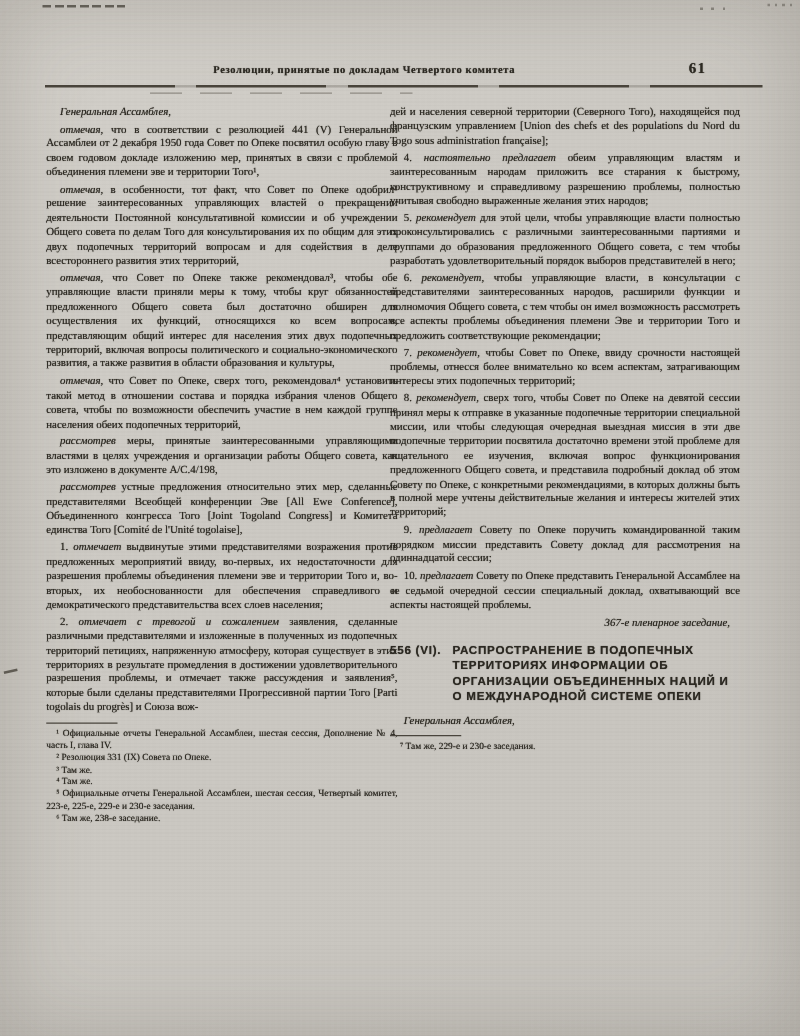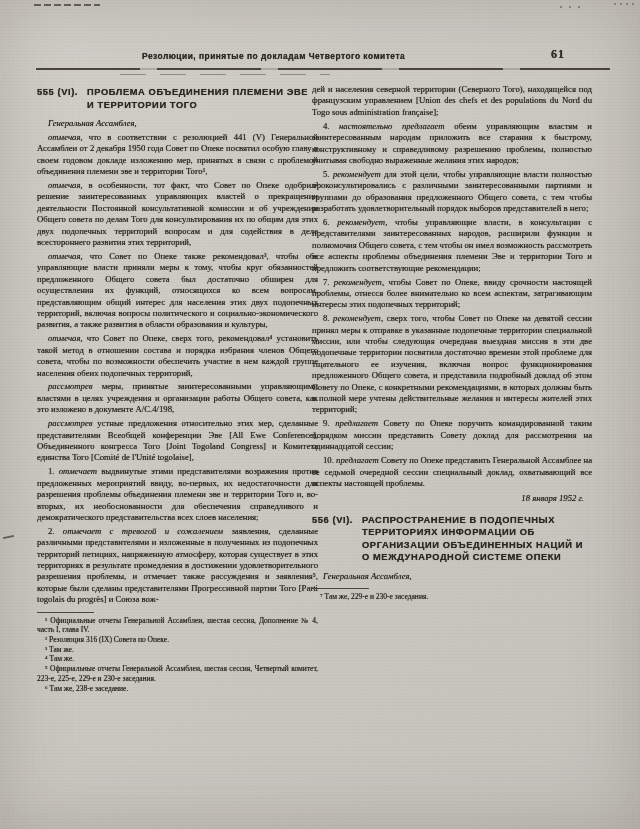--- a/index.html
+++ b/index.html
@@ -12,22 +12,22 @@
   }
   .noise{position:absolute;inset:0;pointer-events:none;
     background:
       repeating-linear-gradient(0deg, rgba(0,0,0,.014) 0 1px, transparent 1px 3px),
       repeating-linear-gradient(90deg, rgba(255,255,255,.02) 0 2px, transparent 2px 5px);
   }
   .ink{ text-shadow:0 0 .7px rgba(44,41,34,.85); }
 
   
   .hdr-title{position:absolute;top:51px;left:142px;width:270px;
-    font-family:Liberation Sans, sans-serif;font-weight:bold;
-    font-size:8.4px;letter-spacing:.5px;white-space:nowrap;}
+    font-family:Liberation Serif, serif;font-weight:bold;
+    font-size:8.4px;letter-spacing:.5px;white-space:nowrap;text-align:right;}
   .hdr-page{position:absolute;top:47px;left:551px;font-weight:bold;font-size:12px;letter-spacing:1px;}
   .hdr-rule{position:absolute;top:68px;left:36px;width:574px;height:1.5px;
     background:repeating-linear-gradient(90deg,#49443b 0 104px, rgba(73,68,59,.25) 104px 121px);}
   .hdr-rule2{position:absolute;top:74px;left:120px;width:210px;height:1px;opacity:.55;
     background:repeating-linear-gradient(90deg,#5a554c 0 26px, transparent 26px 40px);}
 
   
   .col{position:absolute;top:84px;}
   .col-left{left:37px;width:281px;}
   .col-right{left:312px;width:280px;}
@@ -67,24 +67,20 @@
 <div id="art-topright" class="art"></div>
 <div id="art-corner" class="art"></div>
 <div id="art-leftmargin" class="art"></div>
 
 <div class="hdr-title ink">Резолюции, принятые по докладам Четвертого комитета</div>
 <div class="hdr-page ink">61</div>
 <div class="hdr-rule"></div>
 <div class="hdr-rule2"></div>
 
 <div class="col col-left ink">
-  <div class="res-title">
-    <span class="res-num">555 (VI).</span>
-    <span class="res-text">ПРОБЛЕМА ОБЪЕДИНЕНИЯ ПЛЕМЕНИ ЭВЕ И ТЕРРИТОРИИ ТОГО</span>
-  </div>
 
   <div>
 
       <p class="para"> <span class="plead rm-if-empty">Генеральная Ассамблея,</span> </p>
 
       <p class="para"> <span class="plead rm-if-empty">отмечая,</span> <span class="ptext rm-if-empty">что в соответствии с резолюцией 441 (V) Генеральной Ассамблеи от 2 декабря 1950 года Совет по Опеке посвятил особую главу в своем годовом докладе изложению мер, принятых в связи с проблемой объединения племени эве и территории Того¹,</span></p>
 
       <p class="para"> <span class="plead rm-if-empty">отмечая,</span> <span class="ptext rm-if-empty">в особенности, тот факт, что Совет по Опеке одобрил² решение заинтересованных управляющих властей о прекращении деятельности Постоянной консультативной комиссии и об учреждении Общего совета по делам Того для консультирования их по общим для этих двух подопечных территорий вопросам и для содействия в деле всестороннего развития этих территорий,</span></p>
 
       <p class="para"> <span class="plead rm-if-empty">отмечая,</span> <span class="ptext rm-if-empty">что Совет по Опеке также рекомендовал³, чтобы обе управляющие власти приняли меры к тому, чтобы круг обязанностей предложенного Общего совета был достаточно обширен для осуществления их функций, относящихся ко всем вопросам, представляющим общий интерес для населения этих двух подопечных территорий, включая вопросы политического и социально-экономического развития, а также развития в области образования и культуры,</span></p>
@@ -98,21 +94,21 @@
       <p class="para"><span class="pnum rm-if-empty">1.</span> <span class="plead rm-if-empty">отмечает</span> <span class="ptext rm-if-empty">выдвинутые этими представителями возражения против предложенных мероприятий ввиду, во-первых, их недостаточности для разрешения проблемы объединения племени эве и территории Того и, во-вторых, их необоснованности для обеспечения справедливого и демократического представительства всех слоев населения;</span></p>
 
       <p class="para"><span class="pnum rm-if-empty">2.</span> <span class="plead rm-if-empty">отмечает с тревогой и сожалением</span> <span class="ptext rm-if-empty">заявления, сделанные различными представителями и изложенные в полученных из подопечных территорий петициях, напряженную атмосферу, которая существует в этих территориях в результате промедления в достижении удовлетворительного разрешения проблемы, и отмечает также рассуждения и заявления⁵, которые были сделаны представителями Прогрессивной партии Того [Parti togolais du progrès] и Союза вож-</span></p>
     </div>
 
   <hr class="fn-rule">
   <div>
 
       <p class="fn">¹ Официальные отчеты Генеральной Ассамблеи, шестая сессия, Дополнение № 4, часть I, глава IV.</p>
 
-      <p class="fn">² Резолюция 316 (IX) Совета по Опеке.</p>
+      <p class="fn">² Резолюция 331 (IX) Совета по Опеке.</p>
 
       <p class="fn">³ Там же.</p>
 
       <p class="fn">⁴ Там же.</p>
 
       <p class="fn">⁵ Официальные отчеты Генеральной Ассамблеи, шестая сессия, Четвертый комитет, 223-е, 225-е, 229-е и 230-е заседания.</p>
 
       <p class="fn">⁶ Там же, 238-е заседание.</p>
     </div>
 </div>
@@ -132,21 +128,21 @@
       <p class="para"><span class="pnum rm-if-empty">7.</span> <span class="plead rm-if-empty">рекомендует,</span> <span class="ptext rm-if-empty">чтобы Совет по Опеке, ввиду срочности настоящей проблемы, отнесся более внимательно ко всем аспектам, затрагивающим интересы этих подопечных территорий;</span></p>
 
       <p class="para"><span class="pnum rm-if-empty">8.</span> <span class="plead rm-if-empty">рекомендует,</span> <span class="ptext rm-if-empty">сверх того, чтобы Совет по Опеке на девятой сессии принял меры к отправке в указанные подопечные территории специальной миссии, или чтобы следующая очередная выездная миссия в эти две подопечные территории посвятила достаточно времени этой проблеме для тщательного ее изучения, включая вопрос функционирования предложенного Общего совета, и представила подробный доклад об этом Совету по Опеке, с конкретными рекомендациями, в которых должны быть в полной мере учтены действительные желания и интересы жителей этих территорий;</span></p>
 
       <p class="para"><span class="pnum rm-if-empty">9.</span> <span class="plead rm-if-empty">предлагает</span> <span class="ptext rm-if-empty">Совету по Опеке поручить командированной таким порядком миссии представить Совету доклад для рассмотрения на одиннадцатой сессии;</span></p>
 
       <p class="para"><span class="pnum rm-if-empty">10.</span> <span class="plead rm-if-empty">предлагает</span> <span class="ptext rm-if-empty">Совету по Опеке представить Генеральной Ассамблее на ее седьмой очередной сессии специальный доклад, охватывающий все аспекты настоящей проблемы.</span></p>
     </div>
 
   <div class="meeting">
-    <div>18 января 1952 г.</div>
+    <div>367-е пленарное заседание,</div>
   </div>
 
   <div class="res-title">
     <span class="res-num">556 (VI).</span>
     <span class="res-text">РАСПРОСТРАНЕНИЕ В ПОДОПЕЧНЫХ ТЕРРИТОРИЯХ ИНФОРМАЦИИ ОБ ОРГАНИЗАЦИИ ОБЪЕДИНЕННЫХ НАЦИЙ И О МЕЖДУНАРОДНОЙ СИСТЕМЕ ОПЕКИ</span>
   </div>
 
   <div>
 
       <p class="para"> <span class="plead rm-if-empty">Генеральная Ассамблея,</span> </p>

